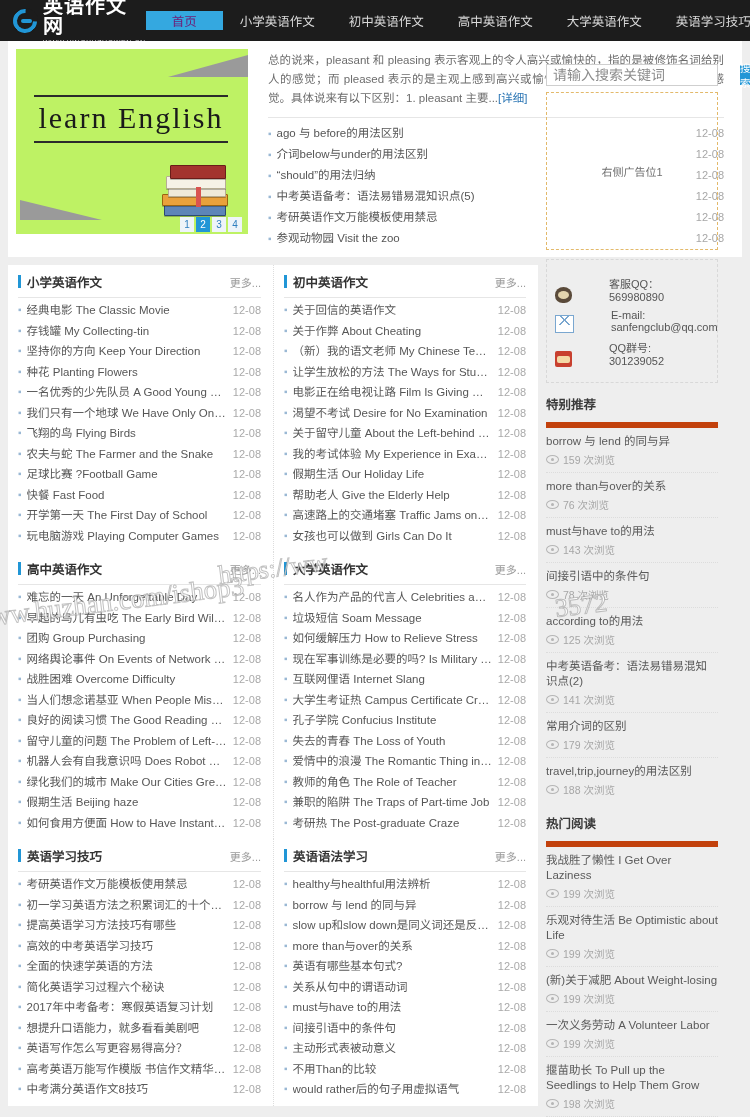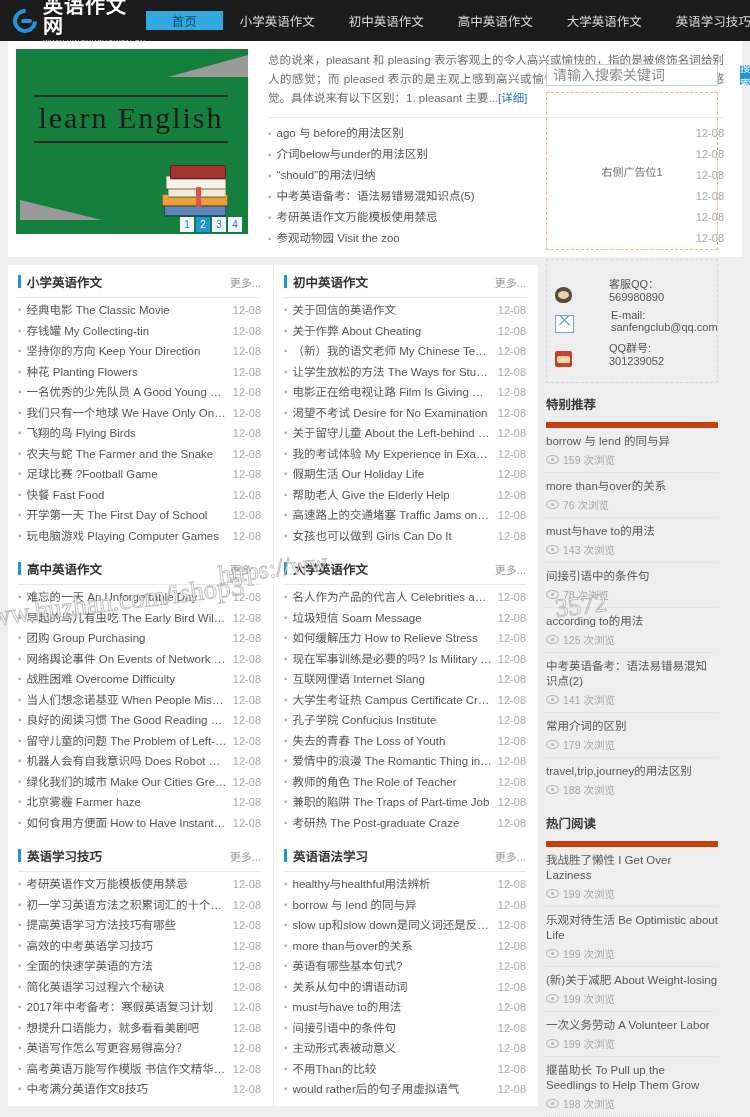--- a/index.html
+++ b/index.html
@@ -23,30 +23,30 @@
   }
   .logo-mark:after{
     content:"";position:absolute;left:9px;top:11px;width:11px;height:4px;background:#2196d6;border-radius:2px;
   }
   .brand-text{line-height:1;}
   .brand-cn{font-size:20px;font-weight:bold;color:#ffffff;letter-spacing:1px;
             font-family:"DejaVu Sans","Liberation Sans",sans-serif;}
   .brand-en{font-size:7px;color:#d8d8d8;letter-spacing:.6px;margin-top:3px;}
   .nav{display:flex;align-items:stretch;flex:1;}
   .nav-item{display:flex;align-items:center;padding:0 17px;color:#d9d9d9;font-size:12.5px;white-space:nowrap;}
-  .nav-item.active{background:#34a8e0;color:#0c4a6e;padding:0 26px;}
+  .nav-item.active{background:#34a8e0;color:#701a75;padding:0 26px;}
 
   
   .page{width:750px;box-sizing:border-box;padding:0 8px;}
   .wrap{background:#fff;padding:8px;box-sizing:border-box;}
 
   
   .toprow{display:flex;gap:8px;}
   .slider{width:232px;height:185px;background:#fff;position:relative;overflow:hidden;flex:0 0 auto;}
-  .slider-canvas{position:absolute;inset:0;background:#15803d;}
+  .slider-canvas{position:absolute;inset:0;background:#bef264;}
   .corner-tr{position:absolute;right:0;top:6px;width:80px;height:22px;background:#9a9a9a;
              clip-path:polygon(100% 0,100% 100%,0 100%);}
   .corner-bl{position:absolute;left:4px;bottom:14px;width:82px;height:20px;background:#9a9a9a;
              clip-path:polygon(0 0,100% 100%,0 100%);}
   .learn-eng{position:absolute;left:18px;top:46px;width:194px;text-align:center;
              border-top:2px solid #2b2b2b;border-bottom:2px solid #2b2b2b;padding:4px 0 6px;
              font-family:"Liberation Serif","DejaVu Serif",serif;font-size:30px;color:#1a1a1a;letter-spacing:2px;}
   .books{position:absolute;right:16px;bottom:18px;width:70px;height:56px;}
   .book{position:absolute;left:0;border-radius:1px;box-shadow:0 1px 0 rgba(0,0,0,.25);}
   .b1{width:60px;height:11px;bottom:0;background:#5d85b8;border:1px solid #2c4a73;left:2px;}
@@ -421,21 +421,21 @@
                     <span class="tx">机器人会有自我意识吗 Does Robot Have Sel</span>
                     <span class="dt">12-08</span>
                   </li>
               <li>
                     <span class="bt">▪</span>
                     <span class="tx">绿化我们的城市 Make Our Cities Greener</span>
                     <span class="dt">12-08</span>
                   </li>
               <li>
                     <span class="bt">▪</span>
-                    <span class="tx">北京雾霾 Farmer haze</span>
+                    <span class="tx">假期生活 Beijing haze</span>
                     <span class="dt">12-08</span>
                   </li>
               <li>
                     <span class="bt">▪</span>
                     <span class="tx">如何食用方便面 How to Have Instant Noodl</span>
                     <span class="dt">12-08</span>
                   </li>
             </ul>
           </div>
 

